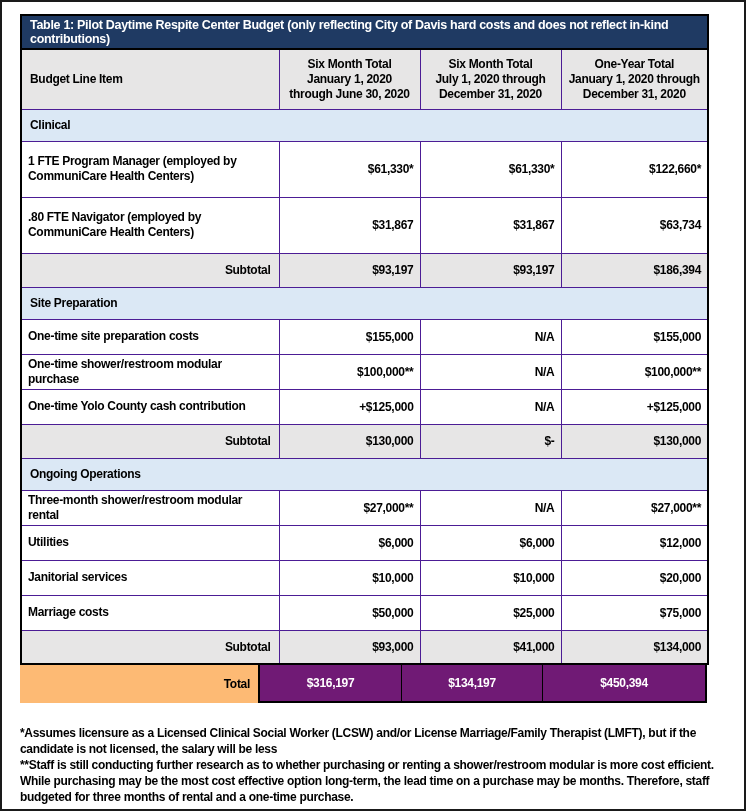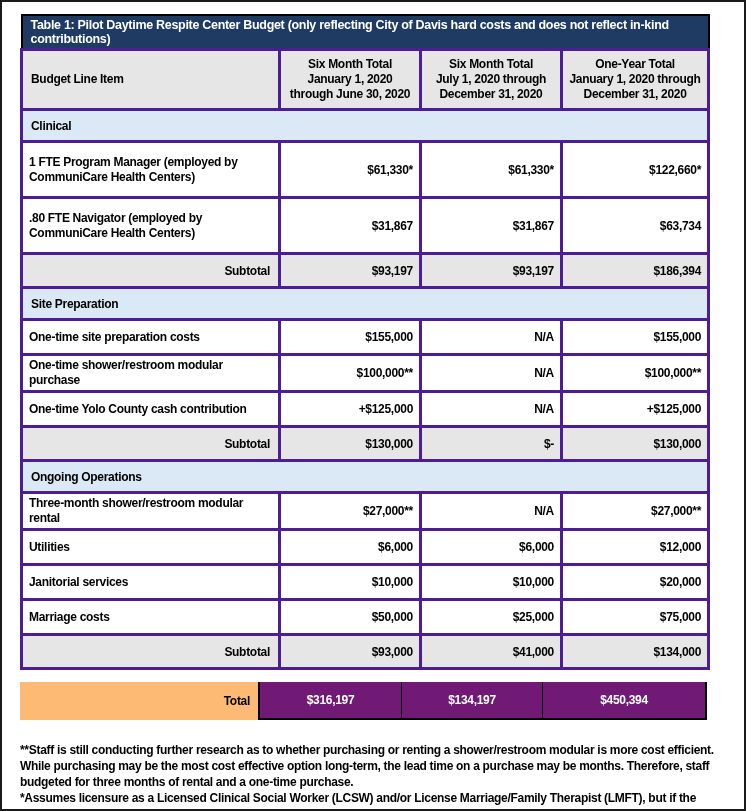--- a/index.html
+++ b/index.html
@@ -11,25 +11,25 @@
     font-weight:bold;
     color:#000;
     letter-spacing:-0.3px;
     overflow:hidden;
   }
   .page{position:relative;width:100%;height:100%;}
 
   table.budget{
     border-collapse:collapse;
     table-layout:fixed;
-    margin:12px 0 12px 18px;
+    margin:12px 0 0 18px;
     width:687px;
   }
   table.budget td{
-    border:3px solid #4c1d95;
+    border:1px solid #4c1d95;
     font-size:12px;
     vertical-align:middle;
     padding:2px 6px;
     box-sizing:border-box;
   }
   
   table.budget{border:2px solid #000;}
 
   tr.title-row td{
     background:#1f3a63;
@@ -222,17 +222,17 @@
   <div class="total-row">
     <div class="total-label">Total</div>
     <div class="total-cells">
       <div class="total-cell tc-2">$316,197</div>
       <div class="total-cell tc-3">$134,197</div>
       <div class="total-cell tc-4">$450,394</div>
     </div>
   </div>
 
   <div class="footnotes">
+    <p>*Assumes licensure as a Licensed Clinical Social Worker (LCSW) and/or License Marriage/Family Therapist (LMFT), but if the candidate is not licensed, the salary will be less</p>
     <p>**Staff is still conducting further research as to whether purchasing or renting a shower/restroom modular is more cost efficient. While purchasing may be the most cost effective option long-term, the lead time on a purchase may be months. Therefore, staff budgeted for three months of rental and a one-time purchase.</p>
-    <p>*Assumes licensure as a Licensed Clinical Social Worker (LCSW) and/or License Marriage/Family Therapist (LMFT), but if the candidate is not licensed, the salary will be less</p>
   </div>
 
 </div>
 
 </body></html>

